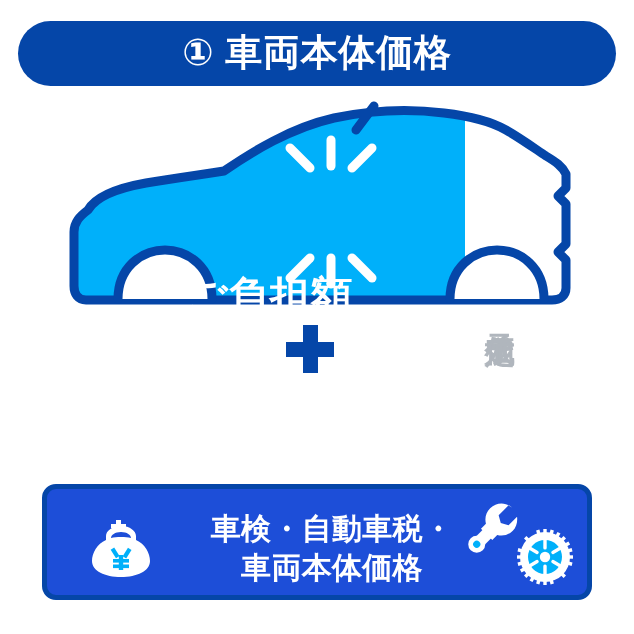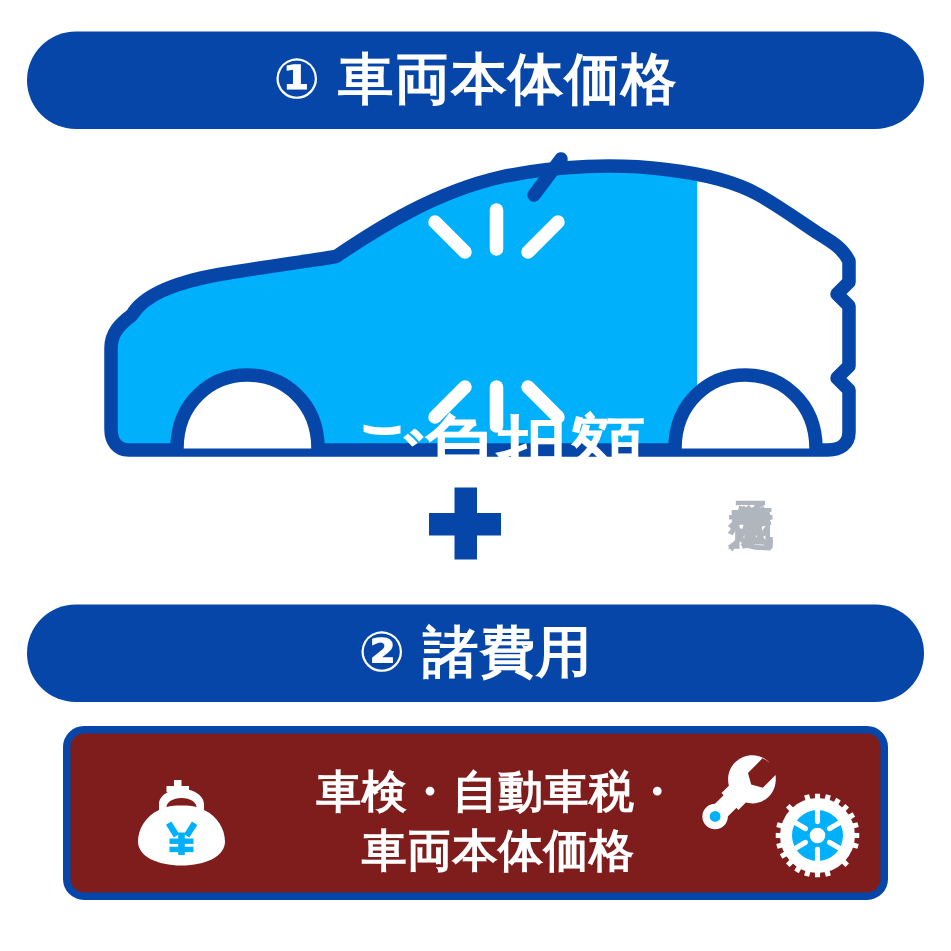--- a/index.html
+++ b/index.html
@@ -54,23 +54,23 @@
     width: 634px;
     height: 235px;
   }
   #car-svg { display: block; }
 
   .car-label-main {
     position: absolute;
     left: 186px;
     top: 184px;
     width: 290px;
-    text-align: center;
+    text-align: left;
     color: #ffffff;
-    font-size: 49px;
+    font-size: 41px;
     font-weight: bold;
     line-height: 1;
     letter-spacing: 0.01em;
     white-space: nowrap;
   }
   .car-label-residual {
     position: absolute;
     left: 476px;
     top: 144px;
     width: 42px;
@@ -107,21 +107,21 @@
   }
 
   
   #cost-box {
     position: absolute;
     left: 42px;
     top: 484px;
     width: 550px;
     height: 116px;
     box-sizing: border-box;
-    background: #7f1d1d;
+    background: #1d4ed8;
     border: 5px solid #0546a8;
     border-radius: 14px;
   }
   #cost-box-inner {
     position: relative;
     width: 100%;
     height: 100%;
   }
   .cost-text {
     position: absolute;
@@ -227,23 +227,20 @@
     <div class="car-label-main">ご負担額</div>
 
     <div class="car-label-residual">予定残価</div>
   </div>
 
   <div id="plus-sign">
     <div class="bar bar-h"></div>
     <div class="bar bar-v"></div>
   </div>
 
-  <div id="banner-2" class="banner">
-    <span class="banner-text">② 諸費用</span>
-  </div>
 
   <div id="cost-box">
     <div id="cost-box-inner">
 
       <svg id="purse-icon" class="icon-abs" width="72" height="72" viewBox="0 0 72 72" xmlns="http://www.w3.org/2000/svg">
         <path d="M26 14 h5 v-4 h5 v4 h5 v4 h-15 z" fill="#ffffff"></path>
         <path d="M36 16 C27 16, 21 21, 21 26 L21 30 C12 34, 7 43, 7 51
                  C7 61, 20 67, 36 67 C52 67, 65 61, 65 51
                  C65 43, 60 34, 51 30 L51 26 C51 21, 45 16, 36 16 Z
                  M36 22 C42 22, 46 25, 46 28 L46 28 C43 27, 40 27, 36 27

